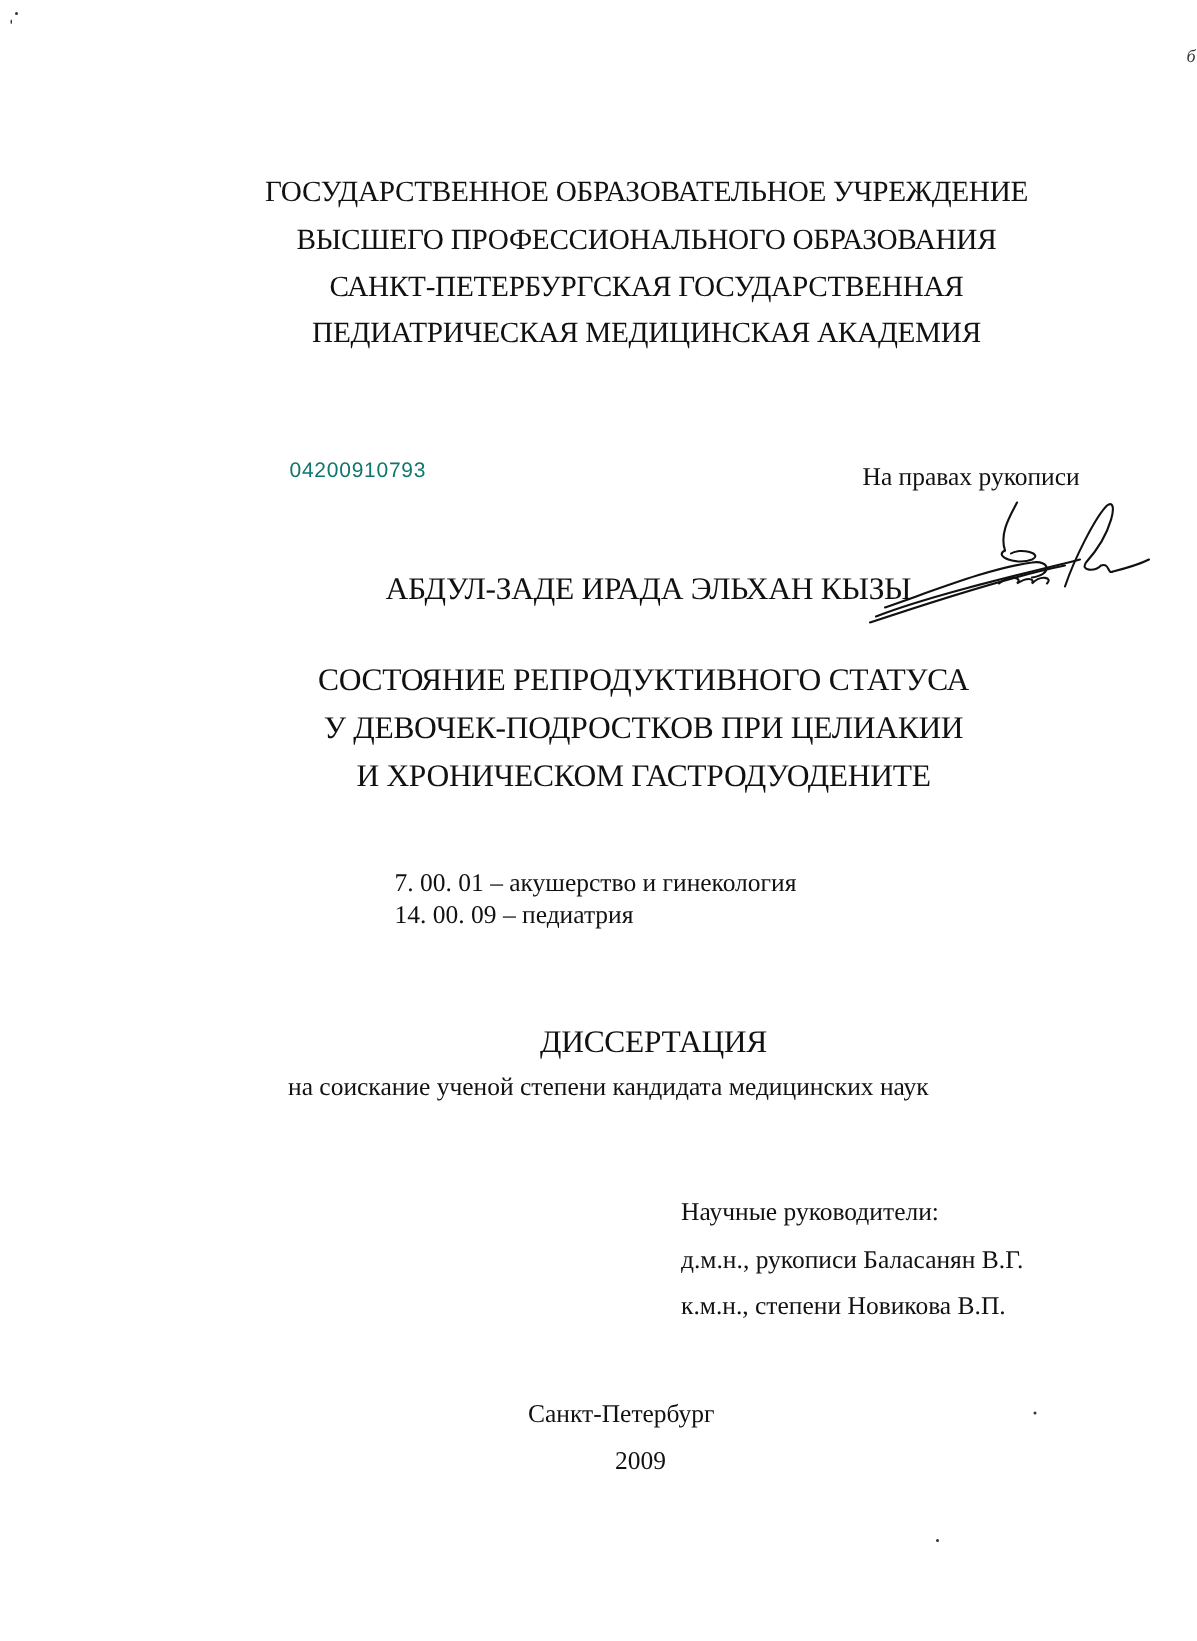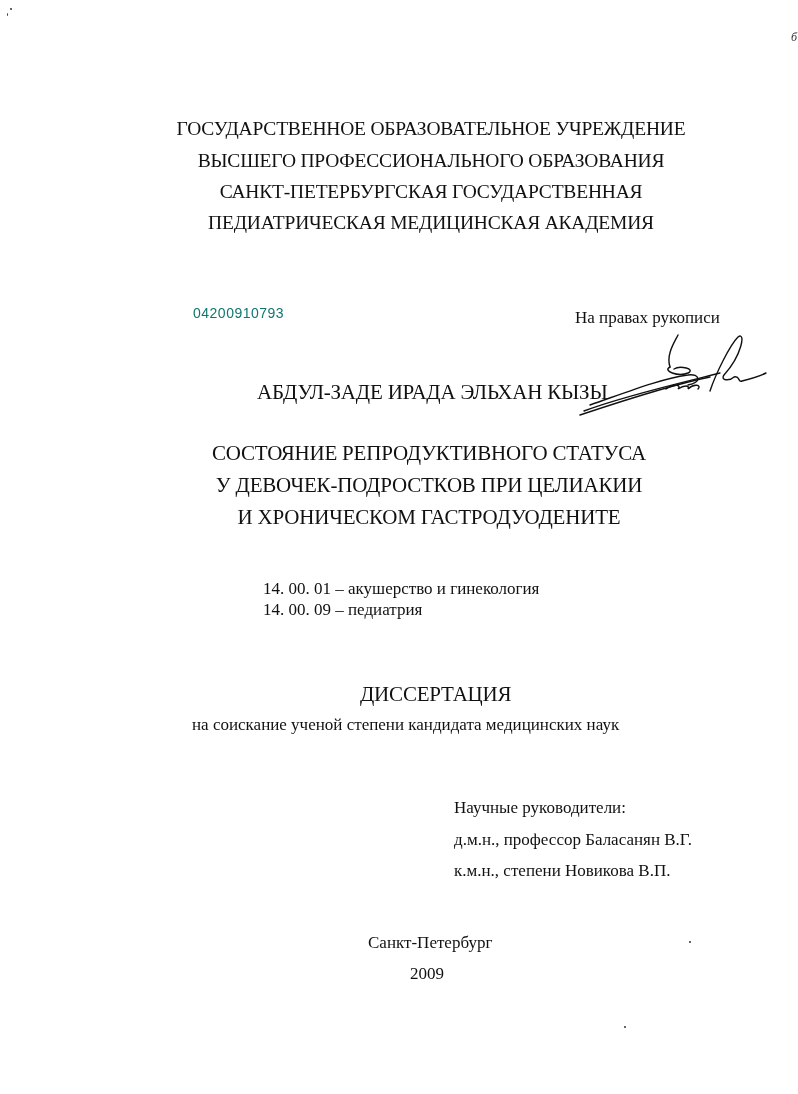--- a/index.html
+++ b/index.html
@@ -79,27 +79,27 @@
   </g>
 </svg>
 
 <div>
   <div class="center-line title" style="top:441px;left:30px;">СОСТОЯНИЕ РЕПРОДУКТИВНОГО СТАТУСА</div>
   <div class="center-line title" style="top:473px;left:30px;">У ДЕВОЧЕК-ПОДРОСТКОВ ПРИ ЦЕЛИАКИИ</div>
   <div class="center-line title" style="top:505px;left:30px;">И ХРОНИЧЕСКОМ ГАСТРОДУОДЕНИТЕ</div>
 </div>
 
 <div>
-  <div class="abs body-text" style="left:263px;top:579px;">14. 00. 01 – акушерство и гинекология</div>
+  <div class="abs body-text" style="left:263px;top:579px;">7. 00. 01 – акушерство и гинекология</div>
   <div class="abs body-text" style="left:263px;top:600px;">14. 00. 09 – педиатрия</div>
 </div>
 
 <div class="abs title" style="left:360px;top:682px;">ДИССЕРТАЦИЯ</div>
 <div class="abs body-text" style="left:192px;top:715px;">на соискание ученой степени кандидата медицинских наук</div>
 
 <div>
   <div class="abs body-text" style="left:454px;top:798px;">Научные руководители:</div>
-  <div class="abs body-text" style="left:454px;top:830px;">д.м.н., профессор Баласанян В.Г.</div>
+  <div class="abs body-text" style="left:454px;top:830px;">д.м.н., рукописи Баласанян В.Г.</div>
   <div class="abs body-text" style="left:454px;top:861px;">к.м.н., степени Новикова В.П.</div>
 </div>
 
-<div class="abs body-text" style="left:368px;top:933px;">Санкт-Петербург</div>
+<div class="abs body-text" style="left:352px;top:933px;">Санкт-Петербург</div>
 <div class="abs body-text" style="left:410px;top:964px;">2009</div>
 
 </body></html>

